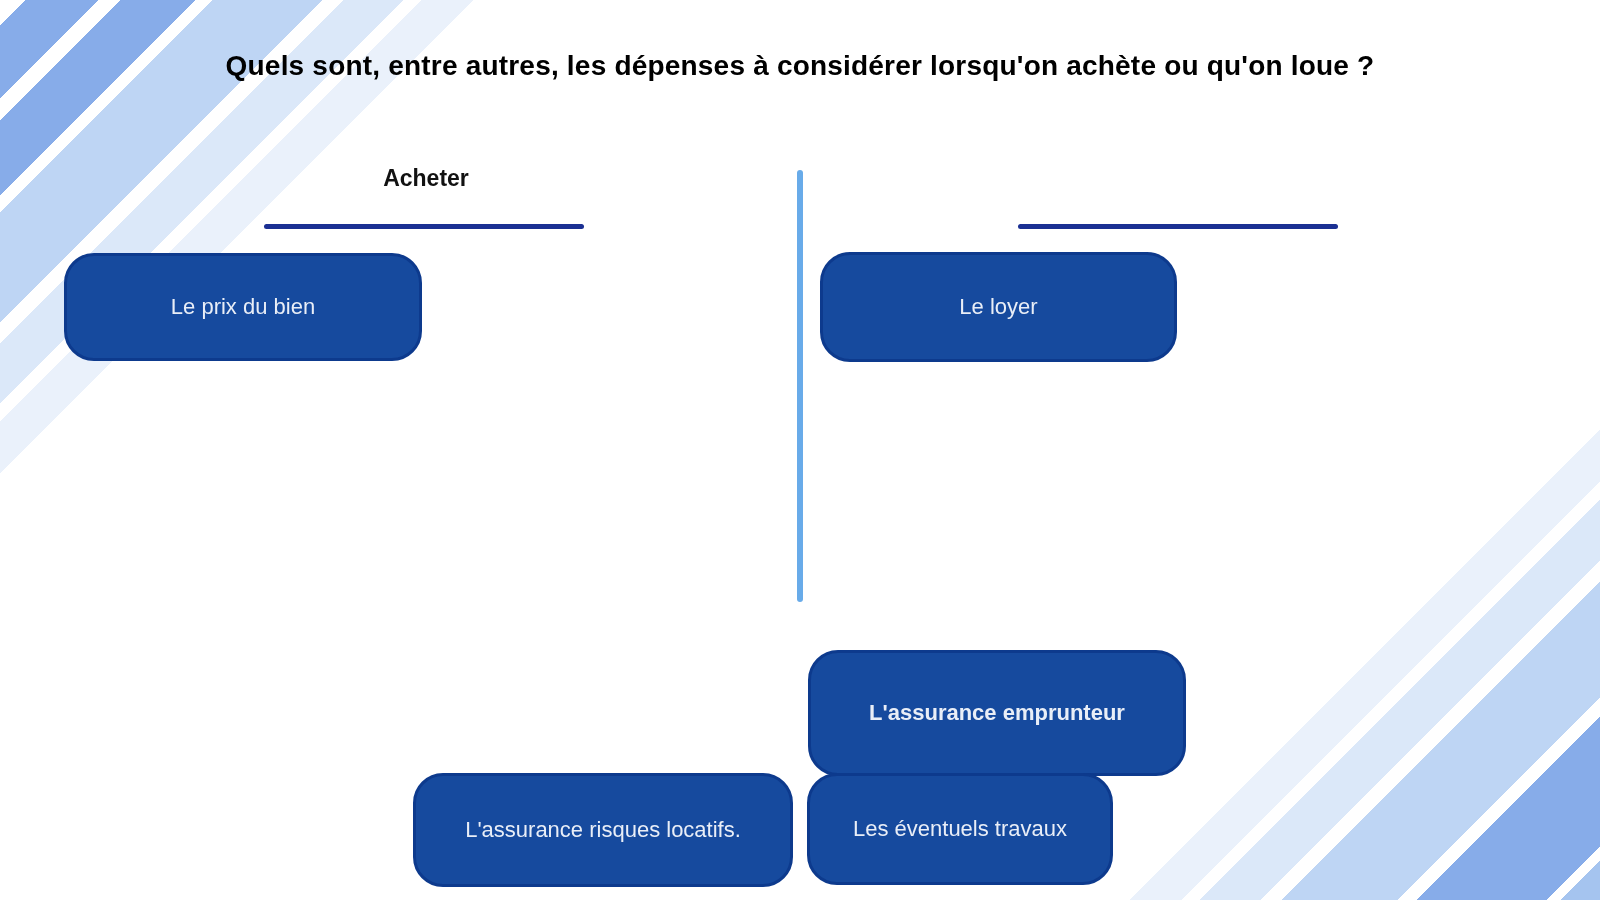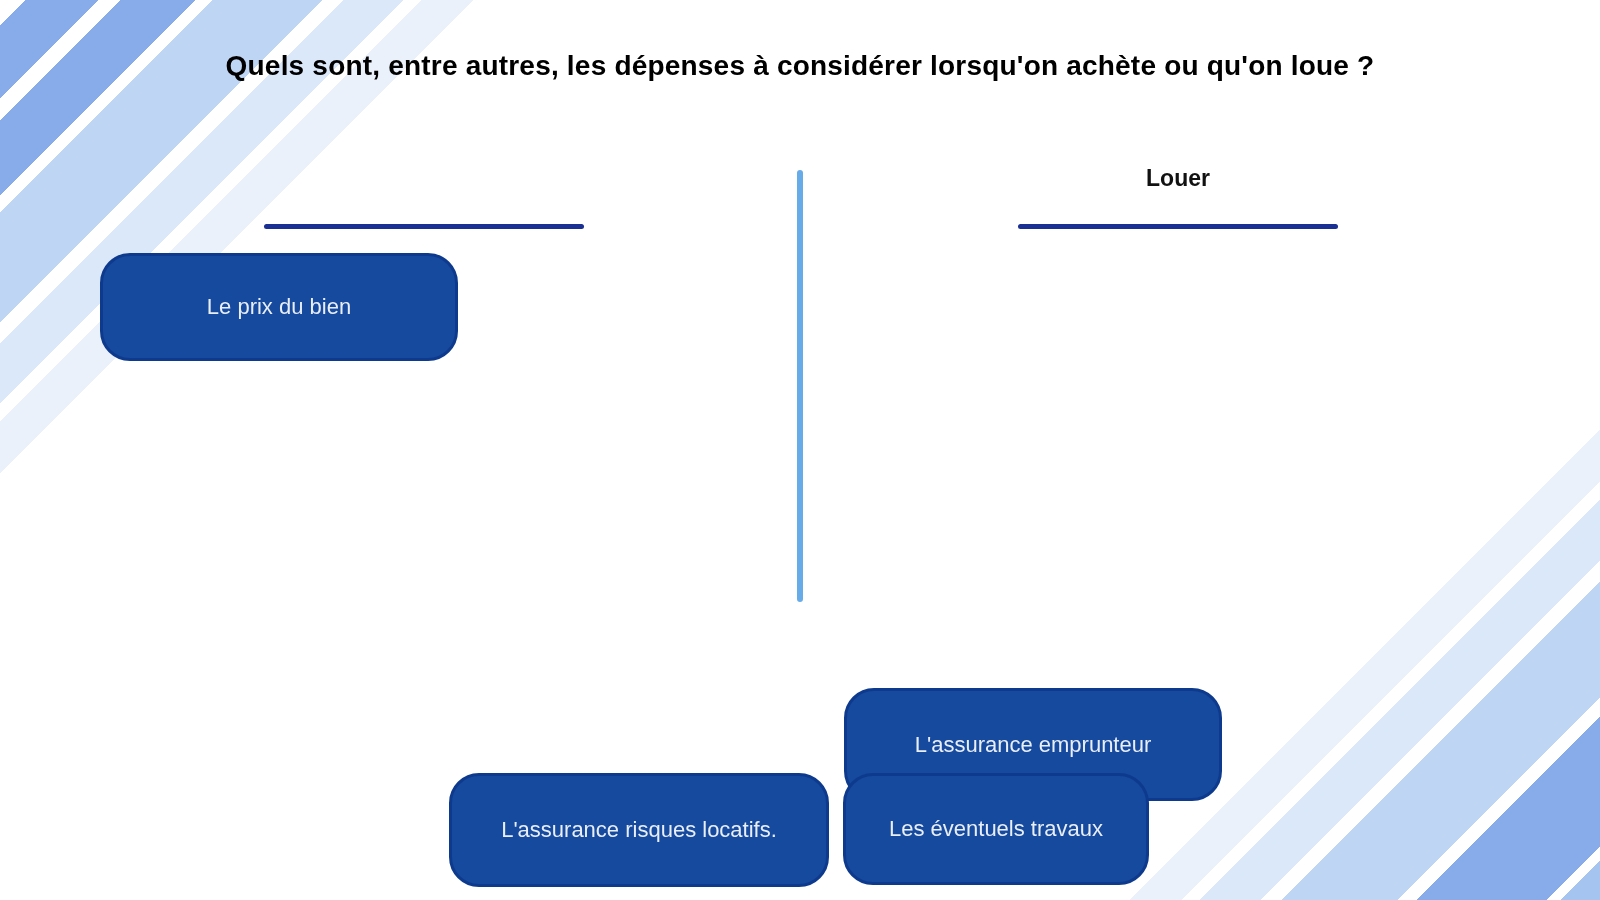--- a/index.html
+++ b/index.html
@@ -106,51 +106,51 @@
     text-align: center;
     padding: 8px 27px;
     border-radius: 30px;
     background: var(--card-fill, #164a9e);
     border: 3px solid var(--card-border, #0d3a8d);
     color: var(--card-text, #e9eef7);
     font-size: 22px;
     line-height: 1.35;
     cursor: grab;
     user-select: none;
-    margin-left: 36px;
   }
   #card-prix       { left: 64px;   top: 253px; width: 358px; height: 108px; }
   #card-loyer      { left: 820px;  top: 252px; width: 357px; height: 110px; }
-  #card-emprunteur { left: 808px;  top: 688px; width: 378px; height: 113px; }
+  #card-emprunteur { left: 808px;  top: 650px; width: 378px; height: 126px; font-weight: bold; }
   #card-frais      { left: 1206px; top: 648px; width: 379px; height: 114px; }
   #card-taxe       { left: 18px;   top: 773px; width: 377px; height: 114px; }
   #card-risques    { left: 413px;  top: 773px; width: 380px; height: 114px; }
   #card-travaux    { left: 807px;  top: 773px; width: 306px; height: 112px; }
 </style>
 </head>
 <body>
 
 <div id="stage">
 
   <div id="stripes-tl" class="stripes"></div>
   <div id="stripes-br" class="stripes"></div>
 
   <div class="content">
 
     <div class="title">Quels sont, entre autres, les dépenses à considérer lorsqu'on achète ou qu'on loue ?</div>
 
+    <div id="col-header-acheter" class="col-header">Acheter</div>
     <div id="underline-acheter" class="col-underline"></div>
 
-    <div id="col-header-louer" class="col-header">Louer</div>
     <div id="underline-louer" class="col-underline"></div>
 
     <div class="divider"></div>
 
     <div id="card-prix" class="card">Le prix du bien</div>
 
+    <div id="card-loyer" class="card">Le loyer</div>
 
     <div id="card-emprunteur" class="card">L'assurance emprunteur</div>
 
 
 
     <div id="card-risques" class="card">L'assurance risques locatifs.</div>
 
     <div id="card-travaux" class="card">Les éventuels travaux</div>
 
   </div>

